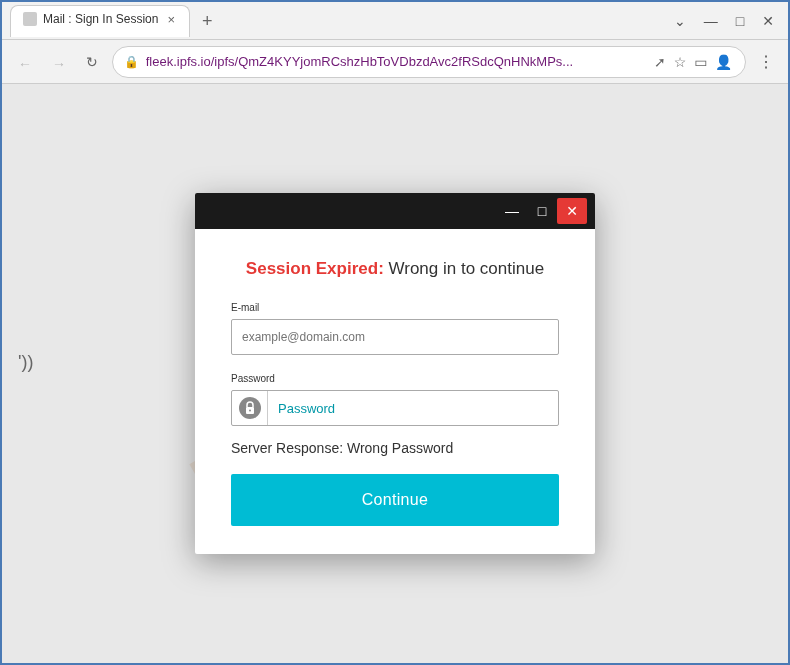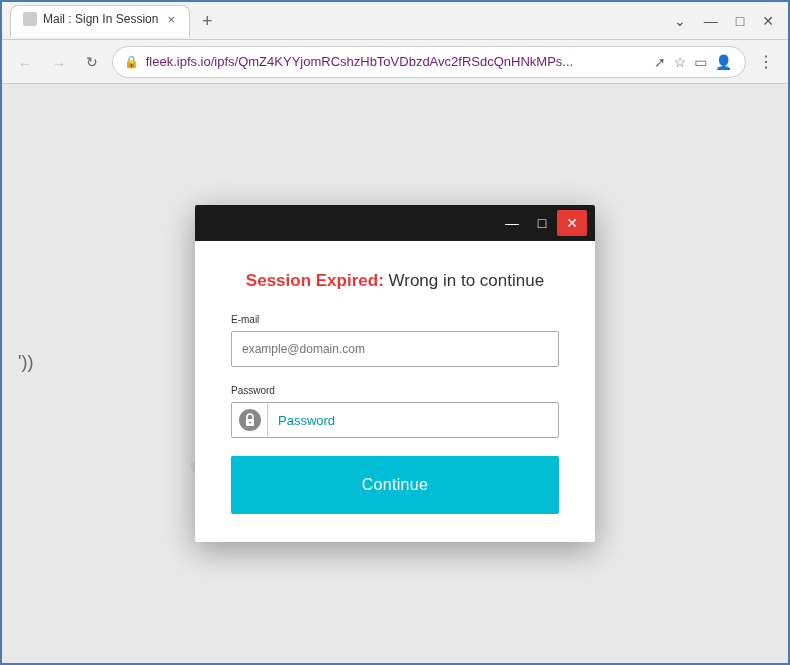--- a/index.html
+++ b/index.html
@@ -318,21 +318,21 @@
     }
 
     .server-response {
       margin-top: 14px;
       font-size: 14px;
       color: #333;
     }
 
     .continue-btn {
       width: 100%;
-      height: 58px;
+      height: 52px;
       background: #00bcd4;
       color: #fff;
       font-size: 16px;
       font-weight: 500;
       border: none;
       border-radius: 2px;
       cursor: pointer;
       margin-top: 18px;
       letter-spacing: 0.3px;
     }
@@ -426,20 +426,21 @@
                     <path d="M3 6V4a3 3 0 0 1 6 0v2" fill="none" stroke="white" stroke-width="1.5"></path>
                     <circle cx="6" cy="9.5" r="1" fill="#888"></circle>
                   </svg>
                 </div>
               </div>
               <input type="password" value="" placeholder="Password" style="">
             </div>
           </div>
 
           
+          <div class="server-response">Server Response: Wrong Password</div>
 
           
           <button class="continue-btn">Continue</button>
 
         </div>
       </div>
     </div>
 
   </div>
 </div>

